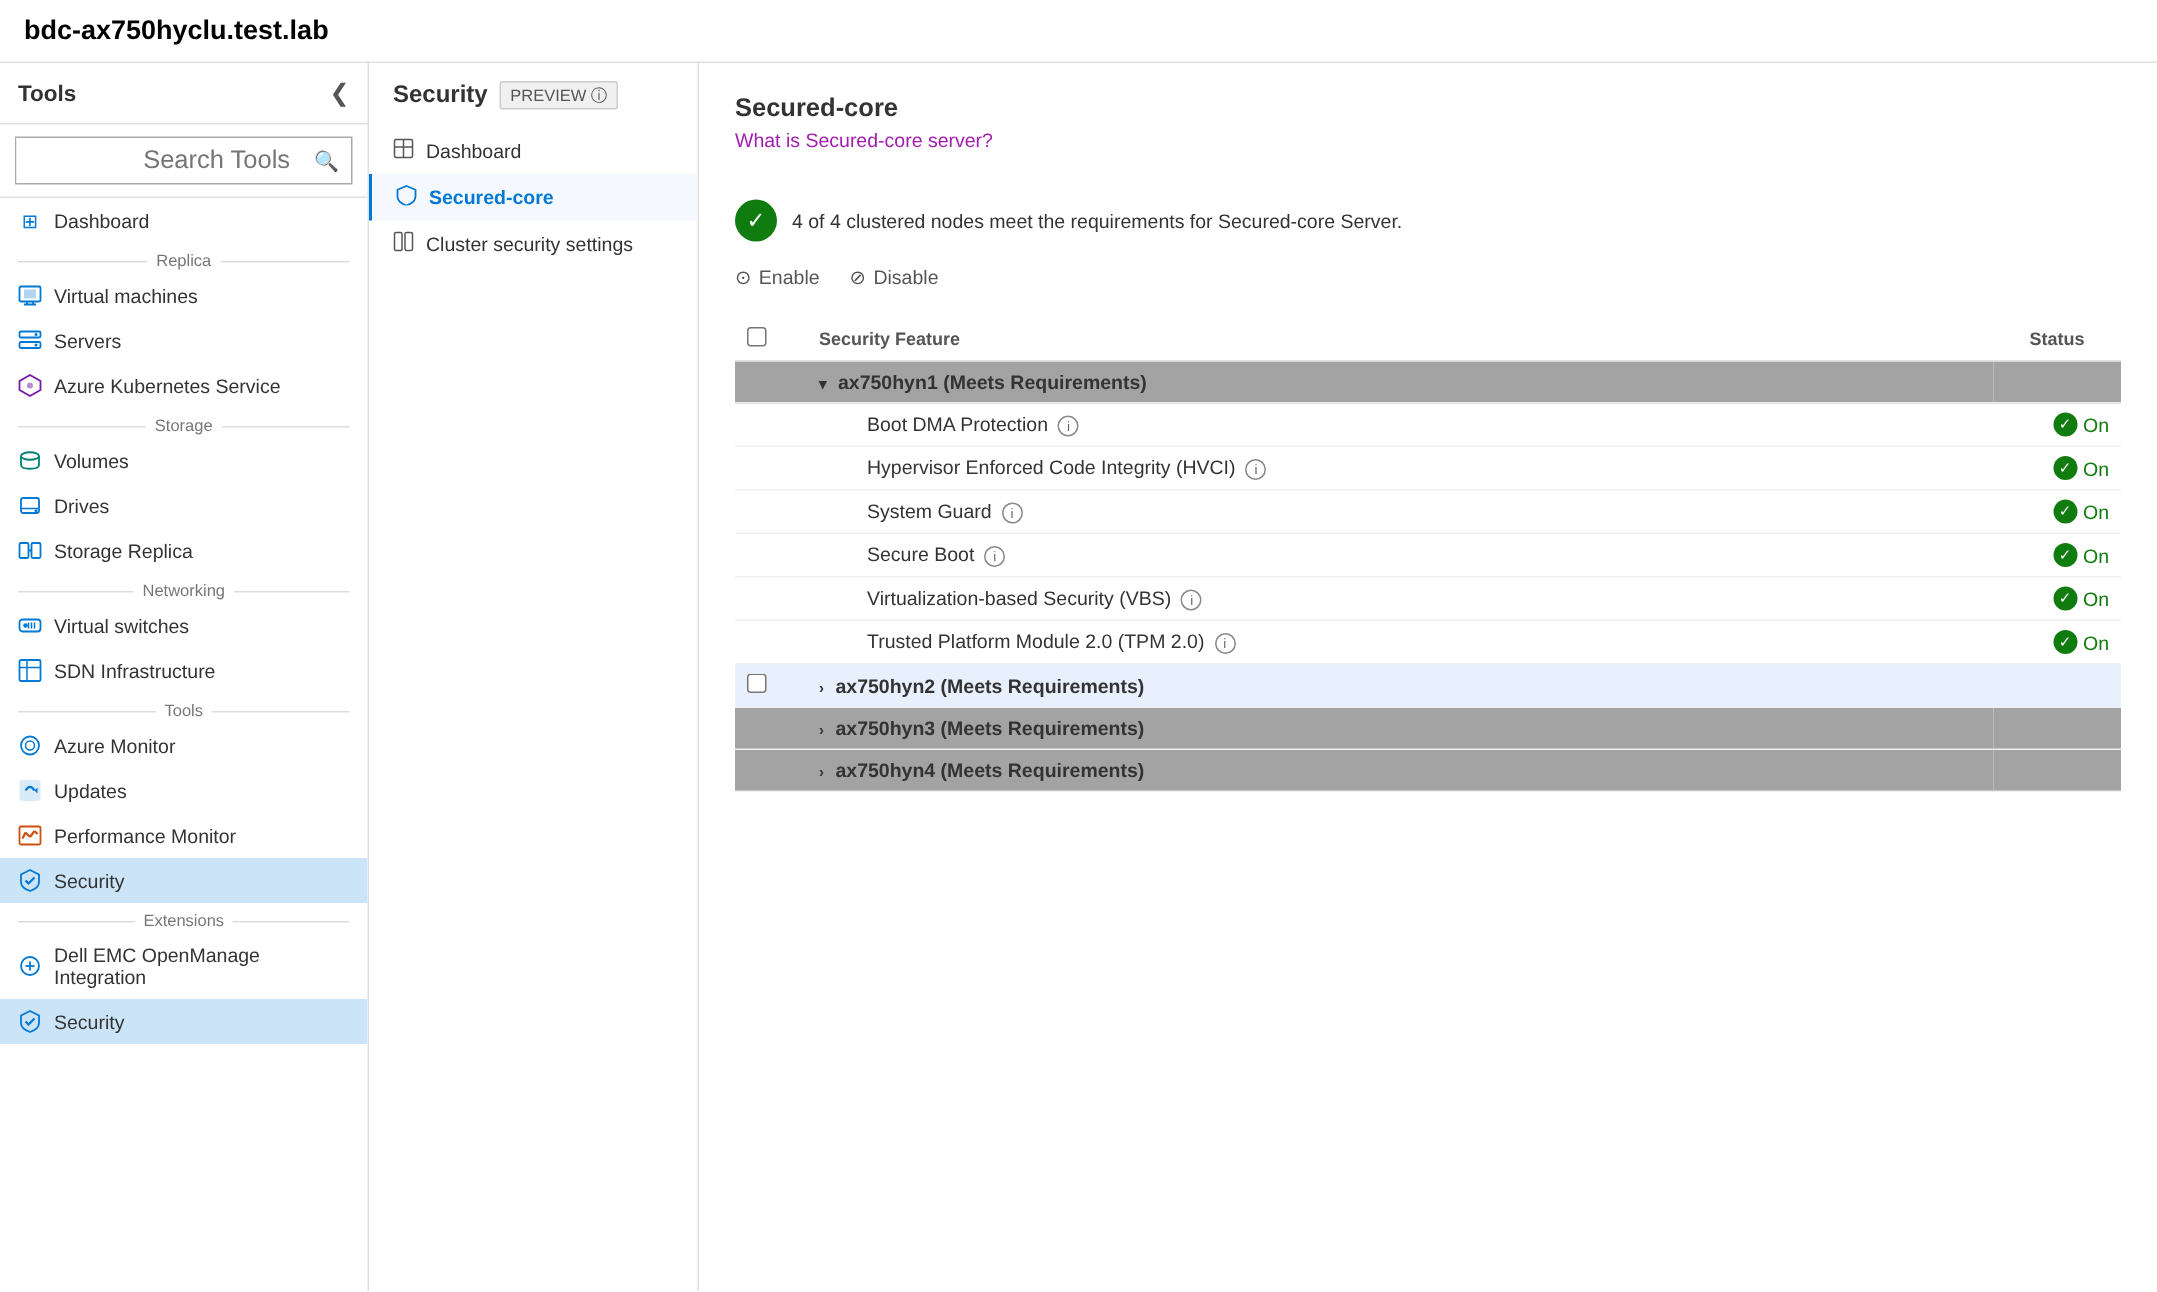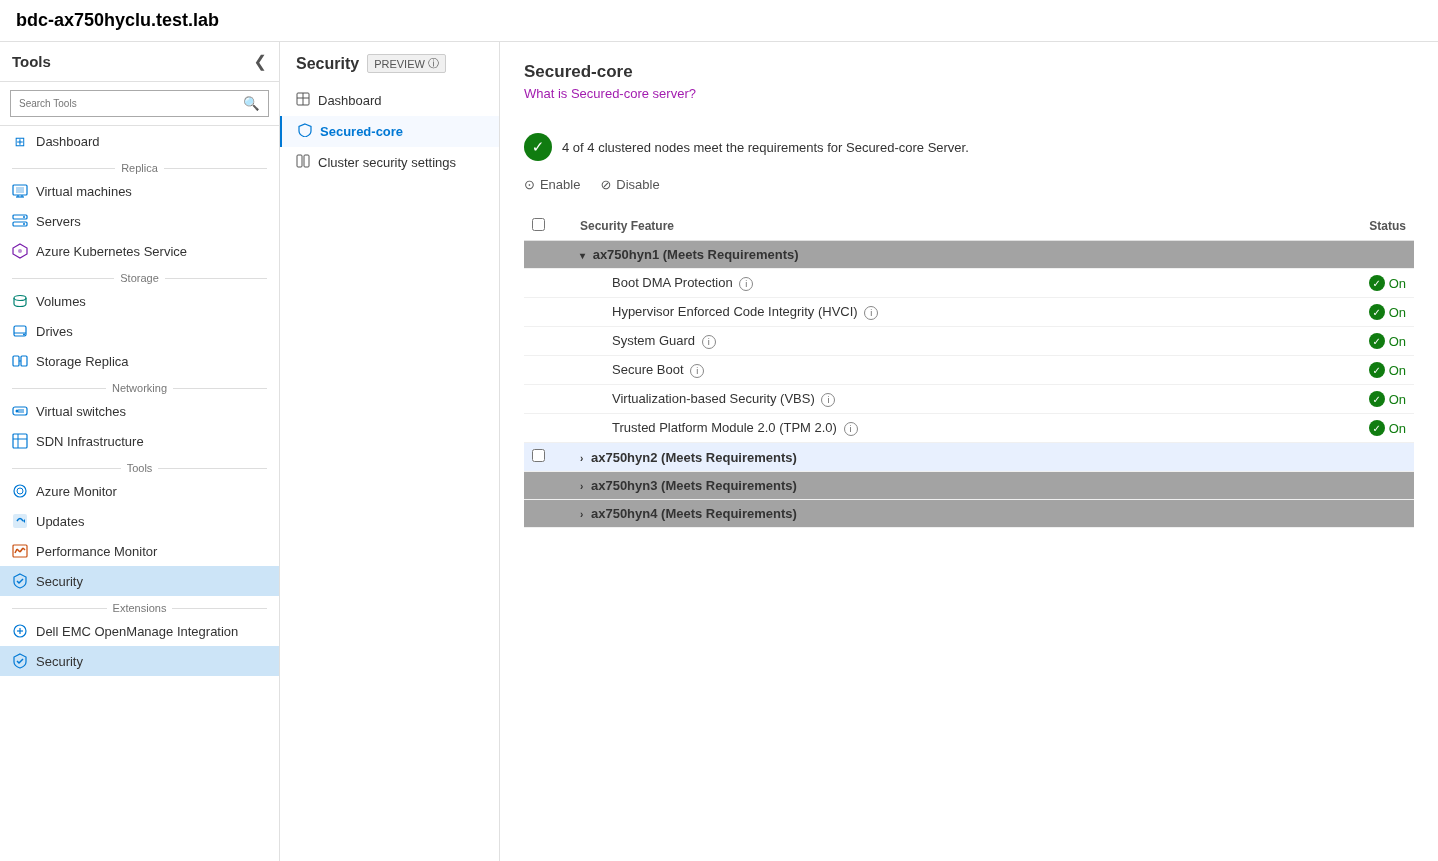--- a/index.html
+++ b/index.html
@@ -16,21 +16,21 @@
     }
 
     .main-container {
       display: flex;
       flex: 1;
       overflow: hidden;
     }
 
     
     .sidebar {
-      width: 280px;
+      width: 246px;
       border-right: 1px solid #e0e0e0;
       display: flex;
       flex-direction: column;
       flex-shrink: 0;
       overflow: hidden;
     }
 
     .sidebar-header {
       display: flex;
       align-items: center;
@@ -63,21 +63,22 @@
       border: 1px solid #aaa;
       background: #fff;
       width: 100%;
     }
 
     .search-input {
       border: none;
       outline: none;
       width: 100%;
       padding: 5px 8px;
-      font-size: 10px;
+      font-size: 17px;
+      text-align: right;
     }
 
     .search-btn {
       background: none;
       border: none;
       padding: 5px 8px;
       cursor: pointer;
       color: #555;
     }
 
@@ -264,21 +265,21 @@
     .feature-table th {
       text-align: left;
       font-size: 12px;
       font-weight: 600;
       color: #555;
       padding: 6px 8px;
       border-bottom: 1px solid #e0e0e0;
     }
 
     .feature-table th.status-col {
-      text-align: right;
+      text-align: center;
     }
 
     .feature-table td {
       padding: 6px 8px;
       font-size: 13px;
       border-bottom: 1px solid #f0f0f0;
     }
 
     .checkbox-col { width: 28px; }
     .status-col { text-align: right; width: 80px; }

